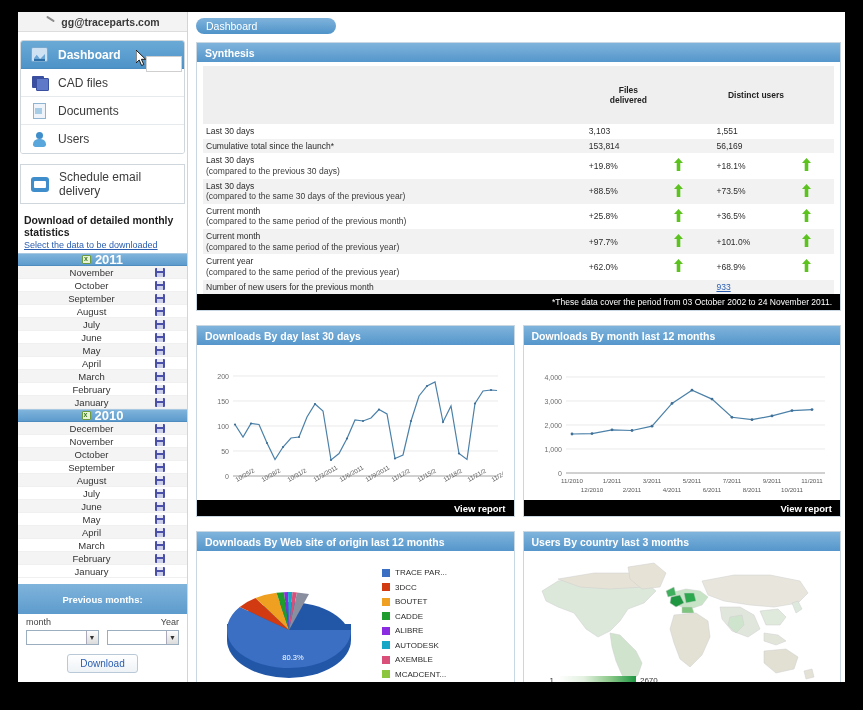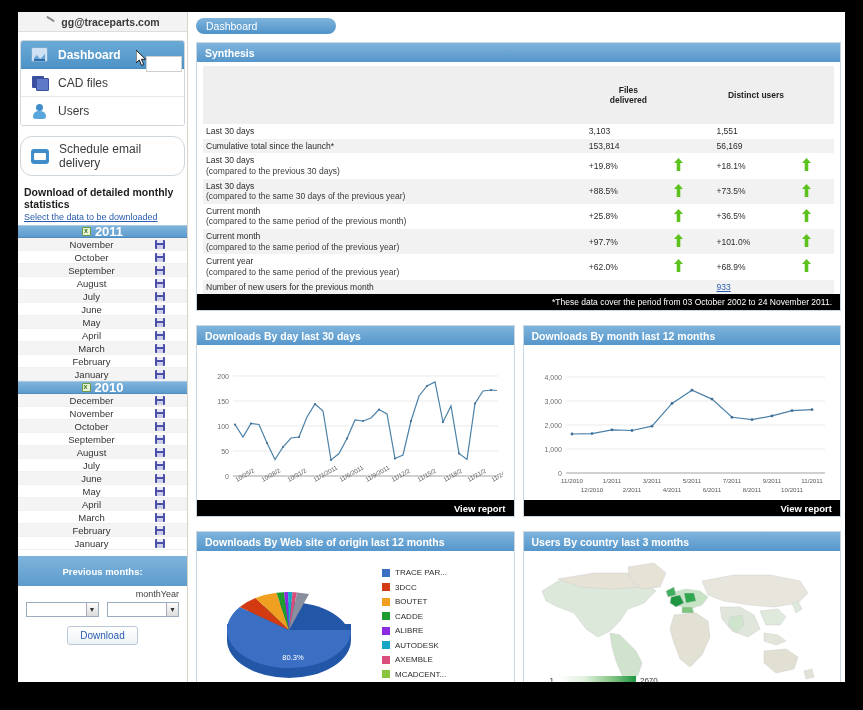--- a/index.html
+++ b/index.html
@@ -106,21 +106,21 @@
   }
   .cursor svg { display:block; }
   .tooltip-ghost {
     position:absolute; left:128px; top:44px; width:36px; height:16px;
     background:#fff; border:1px solid #cfcfcf; z-index:39;
   }
 
   .sched-box {
     margin: 10px 2px 0 2px;
     border: 1px solid #cfd6dc;
-    border-radius: 12px;
+    border-radius: 0;
     height: 40px;
     display: flex; align-items: center; gap: 10px; padding-left: 10px;
     background: #fff;
   }
   .ico-mail { width:18px; height:15px; position:relative; flex:0 0 18px; }
   .ico-mail:before {
     content:""; position:absolute; left:0; top:0; width:18px; height:15px;
     background:#3f8ecb; border-radius:3px;
   }
   .ico-mail:after {
@@ -172,21 +172,21 @@
     content:""; position:absolute; left:2px; bottom:0; width:6px; height:4px; background:#cdd0ea;
   }
 
   .prev-head {
     margin-top: 6px;
     background: linear-gradient(#7fb4dc, #5d9bcd);
     color: #fff; font-size: 9.5px; font-weight: bold;
     height: 30px; display:flex; align-items:center; justify-content:center;
   }
   .prev-body { padding: 3px 8px 0 8px; }
-  .prev-labels { display:flex; justify-content:flex-end; font-size:9px; color:#444; }
+  .prev-labels { display:flex; justify-content:space-between; font-size:9px; color:#444; }
   .prev-selects { display:flex; justify-content:space-between; gap:8px; margin-top:3px; }
   .sel {
     flex:1; height:15px; border:1px solid #9aaec0; background:#fff;
     display:flex; align-items:center; justify-content:flex-end; cursor:pointer;
   }
   .sel .arrow {
     width:12px; height:13px; background:linear-gradient(#fdfdfd,#dcdcdc);
     border-left:1px solid #aab; display:flex; align-items:center; justify-content:center;
     font-size:7px; color:#333;
   }
@@ -301,20 +301,24 @@
     </div>
 
     <div class="nav-box">
       <div class="nav-item active">
         <span class="nav-ico ico-dash"></span>
         <span>Dashboard</span>
       </div>
       <div class="nav-item">
         <span class="nav-ico ico-cad"></span>
         <span>CAD files</span>
+      </div>
+      <div class="nav-item">
+        <span class="nav-ico ico-doc"></span>
+        <span>Documents</span>
       </div>
       <div class="nav-item">
         <span class="nav-ico ico-user"></span>
         <span>Users</span>
       </div>
     </div>
 
     <div class="tooltip-ghost"></div>
     <div class="cursor">
       <svg width="12" height="17" viewBox="0 0 12 17">

